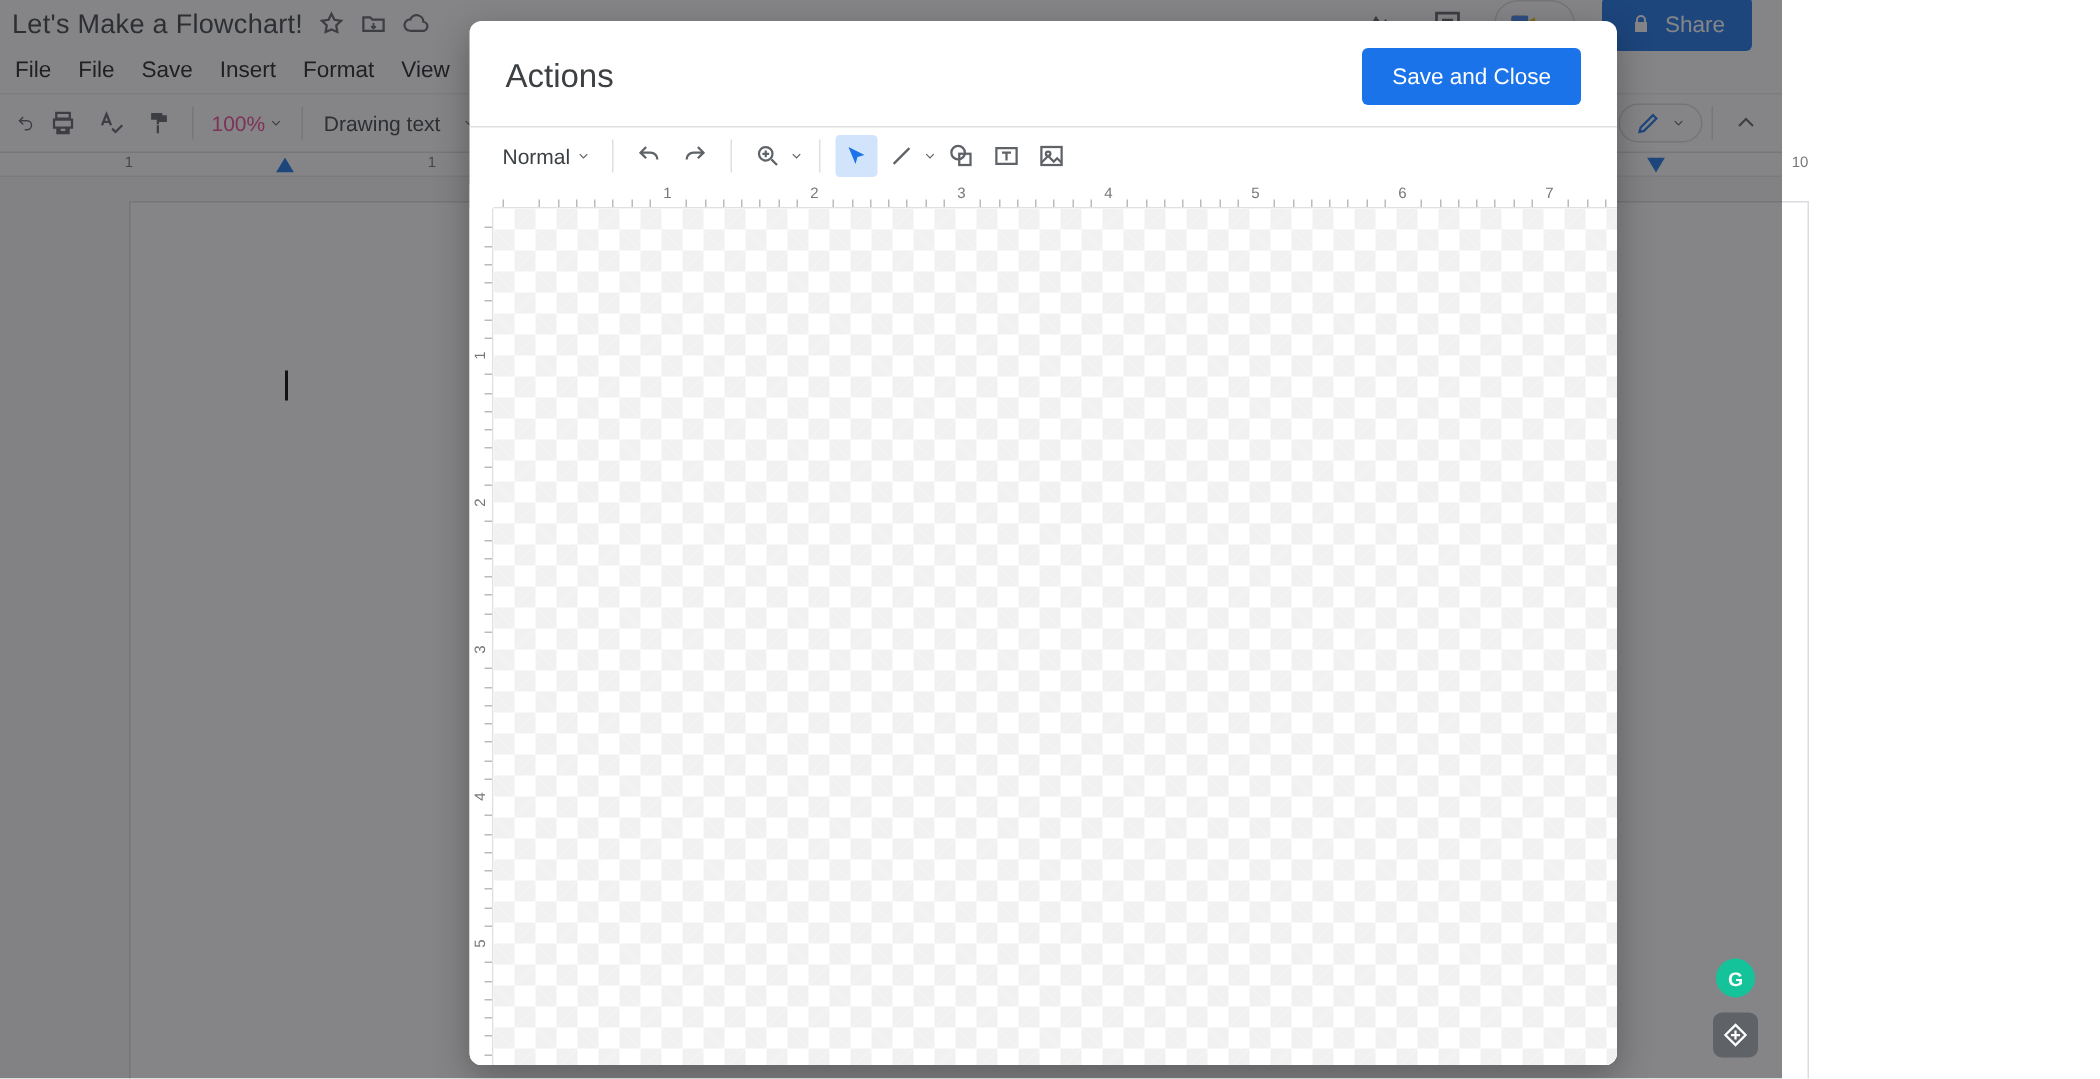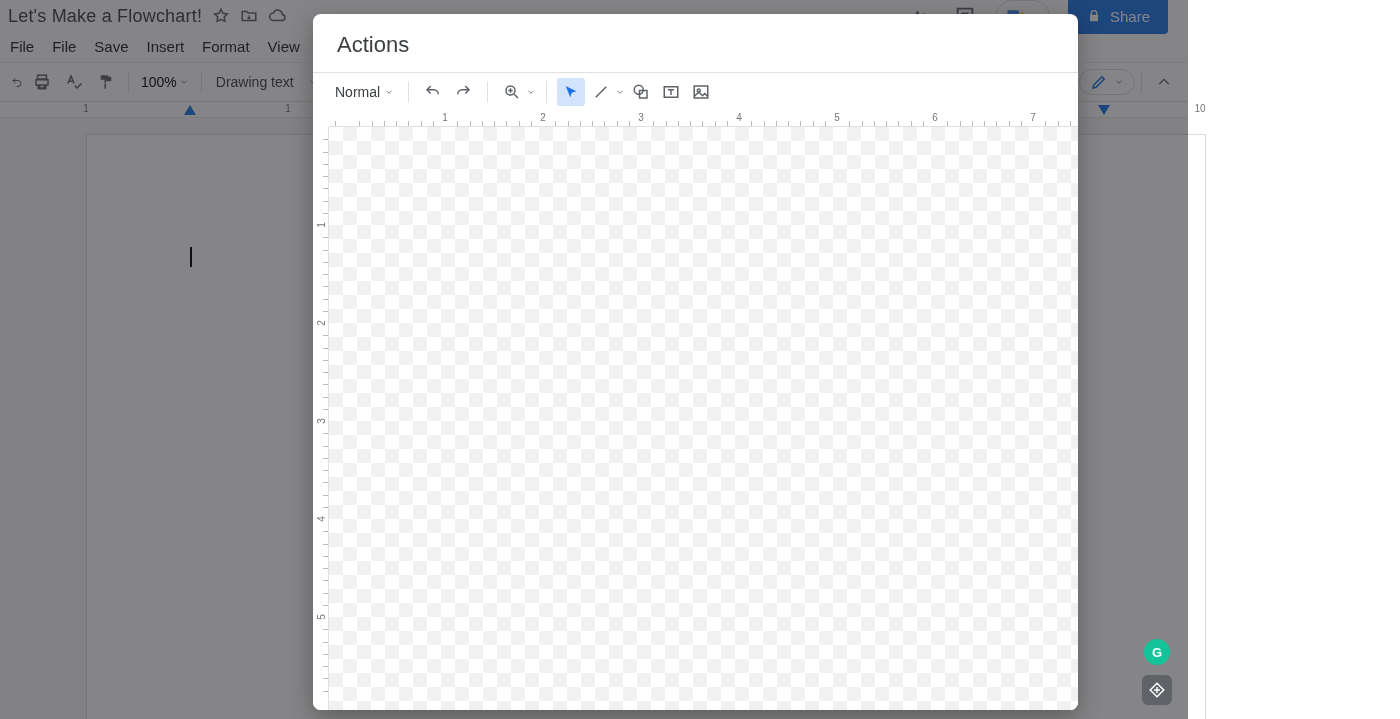--- a/index.html
+++ b/index.html
@@ -11,21 +11,21 @@
   .title-ic{width:18px;height:18px;margin-left:10px;display:flex;align-items:center;justify-content:center;color:#5f6368;}
   .title-right{margin-left:auto;display:flex;align-items:center;gap:18px;padding-right:12px;}
   .hdr-ic{width:26px;height:26px;display:flex;align-items:center;justify-content:center;color:#5f6368;border-radius:4px;}
   .meet-chip{display:flex;align-items:center;gap:4px;padding:2px 8px;border:1px solid #dadce0;border-radius:18px;height:32px;}
   .share-btn{display:flex;align-items:center;gap:8px;background:#1a73e8;color:#fff;height:36px;padding:0 18px;border-radius:4px;font-size:15px;font-weight:500;}
   .menubar{display:flex;align-items:center;gap:18px;padding:4px 10px 6px;height:30px;color:#202124;font-size:15px;}
   .menubar span{cursor:default;}
   .toolbar{height:40px;border-top:1px solid #eee;border-bottom:1px solid #e0e0e0;display:flex;align-items:center;padding:0 8px;color:#5f6368;font-size:14px;}
   .tb-ic{width:26px;height:26px;display:flex;align-items:center;justify-content:center;margin:0 3px;}
   .tb-sep{width:1px;height:22px;background:#e0e0e0;margin:0 6px;}
-  .zoom-box{display:flex;align-items:center;gap:2px;padding:0 6px;color:#000000;}
+  .zoom-box{display:flex;align-items:center;gap:2px;padding:0 6px;color:#ec4899;}
   .style-box{display:flex;align-items:center;gap:14px;padding:0 8px;color:#3c4043;}
   .tb-right{margin-left:auto;display:flex;align-items:center;}
   .pen-pill{display:flex;align-items:center;gap:6px;border:1px solid #dadce0;border-radius:18px;padding:3px 10px;color:#1a73e8;}
   .ruler-h{height:16px;background:#fff;border-bottom:1px solid #e8e8e8;position:relative;font-size:10px;color:#777;}
   .ruler-h .num{position:absolute;top:1px;transform:translateX(-50%);} 
   .indent-mark{position:absolute;top:3px;width:10px;height:8px;}
   .doc-surface{position:absolute;left:0;right:0;top:118px;bottom:0;background:#f8f9fa;}
   .page{position:absolute;left:86px;top:16px;width:1120px;height:1400px;background:#fff;border:1px solid #dadce0;}
   .cursor-line{position:absolute;left:190px;top:247px;width:2px;height:20px;background:#000;}
   .overlay{position:absolute;inset:0;background:rgba(32,33,36,.55);}
@@ -225,20 +225,21 @@
   <div class="doc-surface">
     <div class="page"></div>
   </div>
   <div class="cursor-line"></div>
 
   <div class="overlay"></div>
 
   <div class="modal">
     <div class="m-head">
       <span class="m-title">Actions</span>
+      <button class="m-save">Save and Close</button>
     </div>
     <div class="m-hr"></div>
 
     <div class="m-tools">
       <span class="m-actions">
         <span>Normal</span>
         <svg width="10" height="10" viewBox="0 0 24 24">
             <path d="M6 9l6 6 6-6" fill="none" stroke="#5f6368" stroke-width="2"></path>
           </svg>
       </span>

